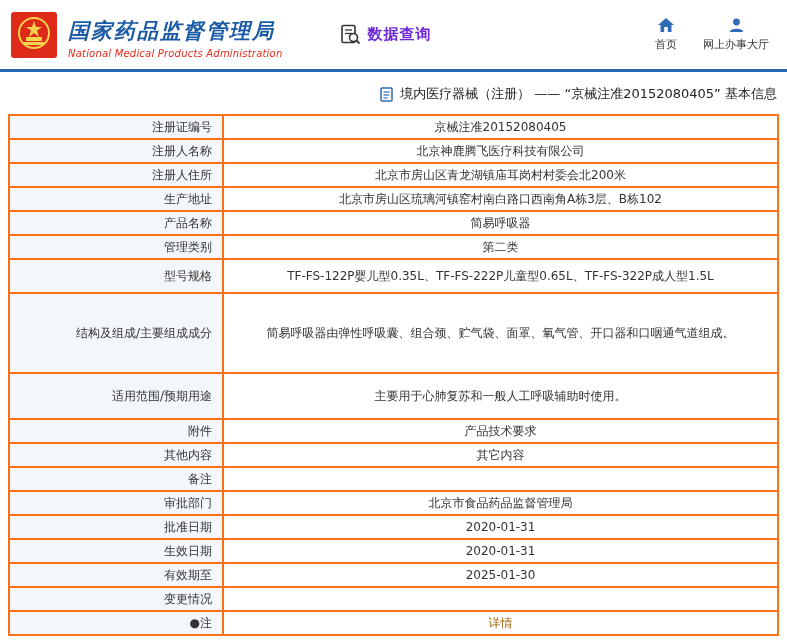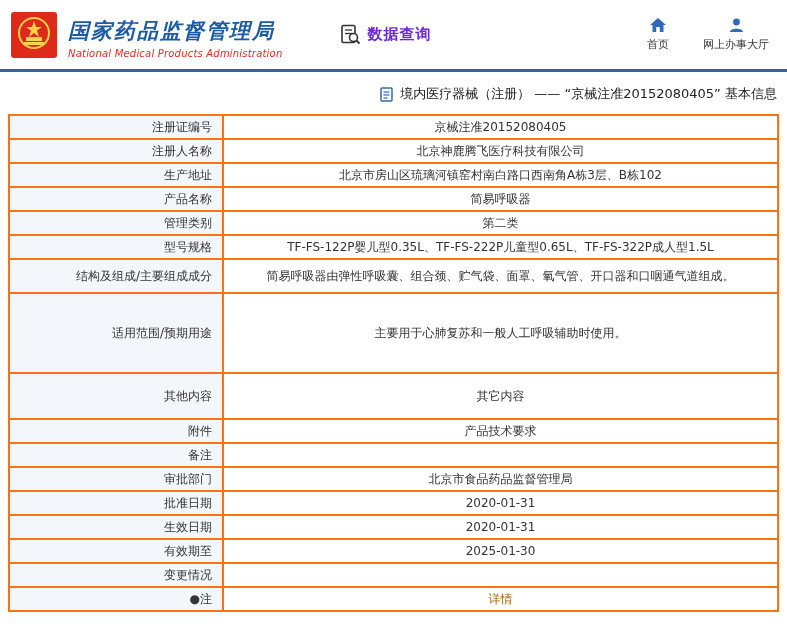--- a/index.html
+++ b/index.html
@@ -8,21 +8,21 @@
   
   .site-header{display:flex;align-items:center;height:69px;padding:0 18px 0 10px;background:#ffffff;}
   .brand{display:flex;align-items:flex-end;font-style:italic;}
   .emblem{width:48px;height:48px;flex:0 0 48px;}
   .brand-text{margin-left:10px;}
   .brand-cn{font-size:21px;font-weight:bold;color:#1b5aa5;letter-spacing:2px;line-height:1.1;}
   .brand-en{font-size:10px;color:#e8291c;margin-top:4px;letter-spacing:.2px;}
   .nav-query{display:flex;align-items:center;margin-left:58px;cursor:pointer;}
   .nav-query .q-icon{margin-right:6px;display:inline-flex;}
   .nav-query .q-label{font-size:15px;font-weight:bold;color:#6d28d9;letter-spacing:1px;}
-  .top-links{margin-left:auto;display:flex;gap:34px;}
+  .top-links{margin-left:auto;display:flex;gap:26px;}
   .top-link{display:flex;flex-direction:column;align-items:center;text-decoration:none;cursor:pointer;}
   .top-link .t-icon{height:16px;display:flex;align-items:flex-end;}
   .top-link .t-label{font-size:11px;color:#333;margin-top:4px;white-space:nowrap;}
   .header-divider{height:3px;background:#2c67ad;}
 
   
   main{padding:0 8px;}
   .breadcrumb{display:flex;align-items:center;padding:13px 2px 11px 2px;justify-content:flex-end;}
   .breadcrumb .b-icon{margin-right:6px;display:inline-flex;}
   .breadcrumb .b-text{font-size:13px;color:#222;}
@@ -110,20 +110,24 @@
     <tbody>
         <tr>
           <th>注册证编号</th>
           <td>京械注准20152080405</td>
         </tr>
         <tr>
           <th>注册人名称</th>
           <td>北京神鹿腾飞医疗科技有限公司</td>
         </tr>
         <tr>
+          <th>注册人住所</th>
+          <td>北京市房山区青龙湖镇庙耳岗村村委会北200米</td>
+        </tr>
+        <tr>
           <th>生产地址</th>
           <td>北京市房山区琉璃河镇窑村南白路口西南角A栋3层、B栋102</td>
         </tr>
         <tr>
           <th>产品名称</th>
           <td>简易呼吸器</td>
         </tr>
         <tr>
           <th>管理类别</th>
           <td>第二类</td>
@@ -134,26 +138,26 @@
         </tr>
         <tr>
           <th>结构及组成/主要组成成分</th>
           <td>简易呼吸器由弹性呼吸囊、组合颈、贮气袋、面罩、氧气管、开口器和口咽通气道组成。</td>
         </tr>
         <tr>
           <th>适用范围/预期用途</th>
           <td>主要用于心肺复苏和一般人工呼吸辅助时使用。</td>
         </tr>
         <tr>
+          <th>附件</th>
+          <td>产品技术要求</td>
+        </tr>
+        <tr>
           <th>其他内容</th>
           <td>其它内容</td>
-        </tr>
-        <tr>
-          <th>附件</th>
-          <td>产品技术要求</td>
         </tr>
         <tr>
           <th>备注</th>
           <td></td>
         </tr>
         <tr>
           <th>审批部门</th>
           <td>北京市食品药品监督管理局</td>
         </tr>
         <tr>

